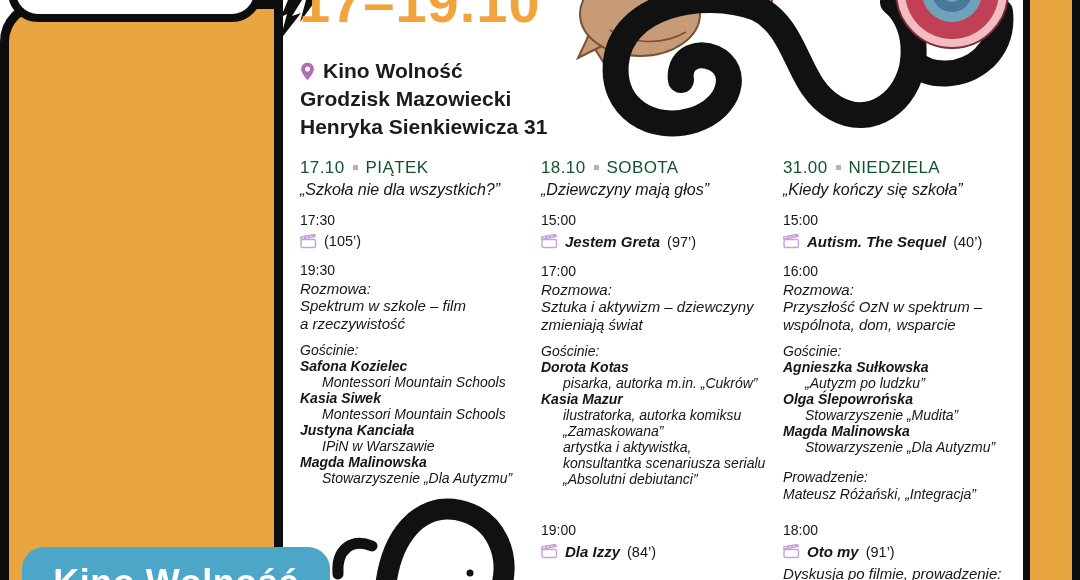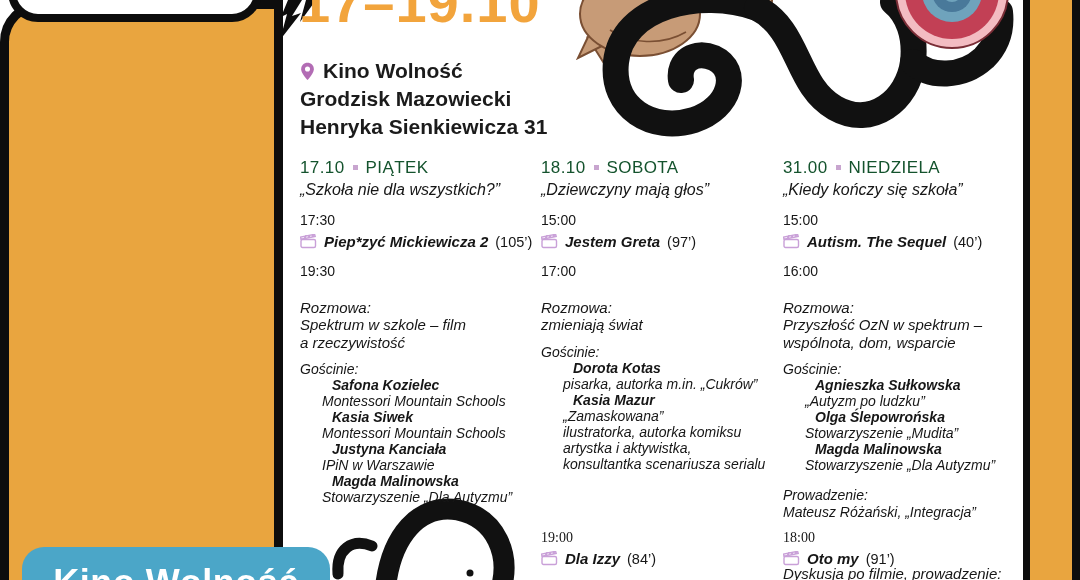--- a/index.html
+++ b/index.html
@@ -37,29 +37,29 @@
   .col1 { left:300px; width:222px; }
   .col2 { left:541px; width:228px; }
   .col3 { left:783px; width:238px; }
   .head { font-weight:normal; font-size:17px; line-height:20px; letter-spacing:.4px; color:#14532d; }
   .dot  { display:inline-block; width:5px; height:5px; background:#C8A5CF; margin:0 8px 3px 8px; }
   .sub  { font-style:italic; font-size:16px; margin-top:3px; line-height:18px; }
   .time { font-size:14px; margin-top:13px; line-height:17px; }
   .filmrow { margin-top:4px; display:flex; align-items:center; gap:7px; font-size:15px; white-space:nowrap; }
   .film-title { font-weight:bold; font-style:italic; }
   .dur { font-size:14.5px; }
-  .talk-label { font-style:italic; font-size:15px; margin-top:20px; line-height:16px; }
+  .talk-label { font-style:italic; font-size:15px; margin-top:2px; line-height:16px; }
   .talk-title { font-weight:normal; font-style:italic; font-size:15px; line-height:17.5px; }
   .guests { margin-top:10px; font-size:14px; line-height:16px; }
   .g-label { font-style:italic; }
-  .g-name  { font-weight:bold; font-style:italic;margin-left:32px; }
+  .g-name  { font-weight:bold; font-style:italic; }
   .g-desc  { font-style:italic; padding-left:22px; }
   .host-block { margin-top:14px; font-size:14px; line-height:16.5px; font-style:italic; }
   .bottom-ev { position:absolute; top:356px; left:0; }
-  .bottom-ev .time { margin-top:15px;font-family:Liberation Serif, serif; }
+  .bottom-ev .time { margin-top:8px; }
   .note { position:absolute; top:407px; left:0; font-style:italic; font-size:15px; }
   
   .clap { width:17px; height:15px; flex:0 0 auto; }
   .clap rect, .clap path { fill:none; stroke:#C9A0D8; stroke-width:1.4; }
   .pin { width:15px; height:19px; flex:0 0 auto; }
   
   .decor { position:absolute; pointer-events:none; }
   
   .venue-badge {
     position:absolute; left:22px; top:547px; width:308px; height:70px;
@@ -129,21 +129,20 @@
     <span>17.10</span><span class="dot"></span><span>PIĄTEK</span>
   </div>
   <div class="sub">„Szkoła nie dla wszystkich?”</div>
 
   <div class="time">17:30</div>
   <div class="filmrow">
     <svg class="clap" viewBox="0 0 17 15">
       <rect x="1" y="5.5" width="14.5" height="8" rx="1.5"></rect>
       <path d="M1 5.2 L15.2 2.4 L14.6 0.3 L0.6 3.1 Z M4.4 4.4 L6.4 1.3 M8.4 3.6 L10.4 0.7 M12.2 2.9 L14 0.4"></path>
     </svg>
-    <span class="film-title">Piep*zyć Mickiewicza 2</span>
     <span class="dur">(105’)</span>
   </div>
 
   <div class="time">19:30</div>
   <div class="talk-label">Rozmowa:</div>
   <div class="talk-title">Spektrum w szkole – film</div>
   <div class="talk-title">a rzeczywistość</div>
 
   <div class="guests">
     <div class="g-label">Gościnie:</div>
@@ -169,31 +168,33 @@
     <svg class="clap" viewBox="0 0 17 15">
       <rect x="1" y="5.5" width="14.5" height="8" rx="1.5"></rect>
       <path d="M1 5.2 L15.2 2.4 L14.6 0.3 L0.6 3.1 Z M4.4 4.4 L6.4 1.3 M8.4 3.6 L10.4 0.7 M12.2 2.9 L14 0.4"></path>
     </svg>
     <span class="film-title">Jestem Greta</span>
     <span class="dur">(97’)</span>
   </div>
 
   <div class="time">17:00</div>
   <div class="talk-label">Rozmowa:</div>
+  <div class="talk-title">Sztuka i aktywizm – dziewczyny</div>
   <div class="talk-title">zmieniają świat</div>
 
   <div class="guests">
     <div class="g-label">Gościnie:</div>
     <div class="g-name">Dorota Kotas</div>
     <div class="g-desc">pisarka, autorka m.in. „Cukrów”</div>
     <div class="g-name">Kasia Mazur</div>
+    <div class="g-desc">ilustratorka, autorka komiksu</div>
     <div class="g-desc">„Zamaskowana”</div>
-    <div class="g-desc">ilustratorka, autorka komiksu</div>
     <div class="g-desc">artystka i aktywistka,</div>
     <div class="g-desc">konsultantka scenariusza serialu</div>
+    <div class="g-desc">„Absolutni debiutanci”</div>
   </div>
 
   <div class="bottom-ev">
     <div class="time">19:00</div>
     <div class="filmrow">
       <svg class="clap" viewBox="0 0 17 15">
         <rect x="1" y="5.5" width="14.5" height="8" rx="1.5"></rect>
         <path d="M1 5.2 L15.2 2.4 L14.6 0.3 L0.6 3.1 Z M4.4 4.4 L6.4 1.3 M8.4 3.6 L10.4 0.7 M12.2 2.9 L14 0.4"></path>
       </svg>
       <span class="film-title">Dla Izzy</span>

